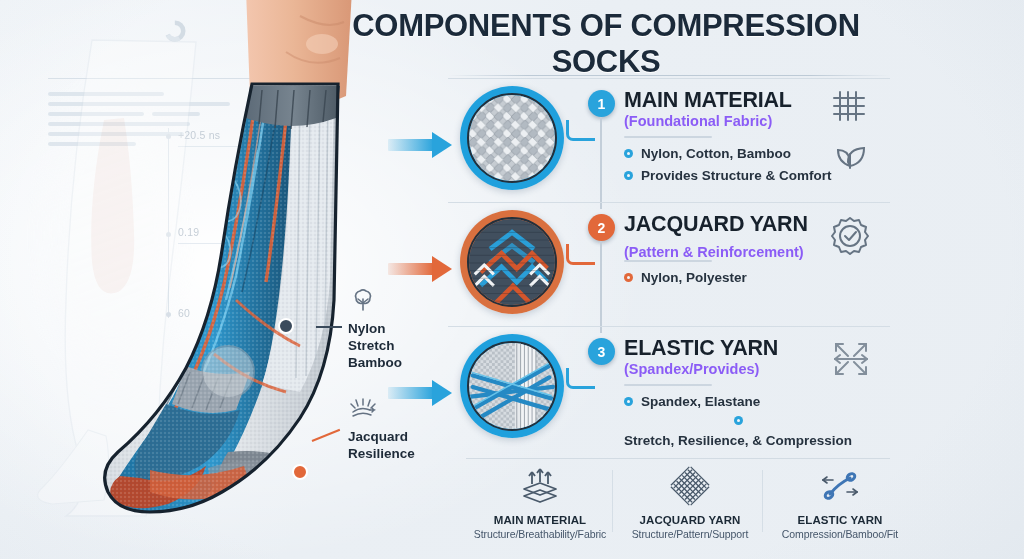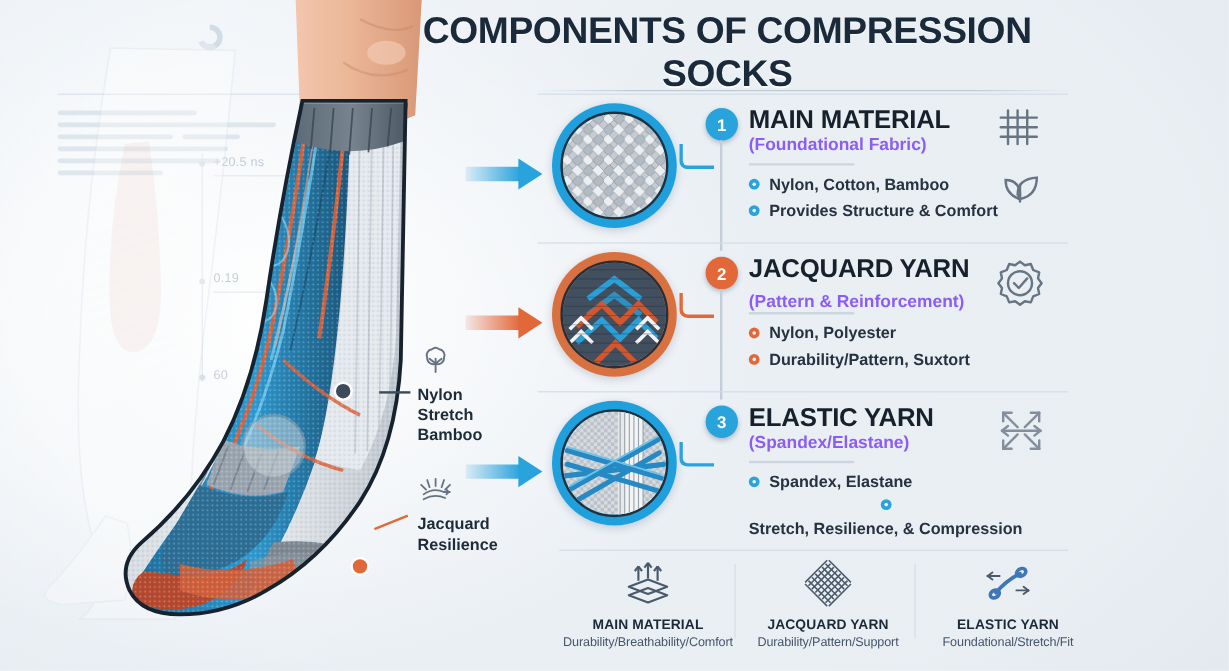--- a/index.html
+++ b/index.html
@@ -407,26 +407,20 @@
     <div class="heading" style="left:176px;top:4px;">JACQUARD YARN</div>
     <div class="subhead" style="left:176px;top:12px;margin-top:24px;">(Pattern &amp; Reinforcement)</div>
     <div class="divider" style="left:176px;top:52px;"></div>
 
     <div class="bullet-row" style="left:176px;top:62px;">
       <span class="dot" style="background:#e2683a;">
           <i></i>
         </span>
       <span>Nylon, Polyester</span>
     </div>
-    <div class="bullet-row" style="left:176px;top:84px;">
-      <span class="dot" style="background:#e2683a;">
-          <i></i>
-        </span>
-      <span>Durability/Pattern, Suxtort</span>
-    </div>
 
     <svg class="side-icon" style="left:380px;top:6px;width:44px;height:44px;" viewBox="0 0 44 44">
       <g fill="none" stroke="#4a5a6b" stroke-width="2" stroke-linejoin="round">
         <path d="M22,4 l4,3 l5,-1 l2,5 l5,2 l-1,5 l3,4 l-3,4 l1,5 l-5,2 l-2,5 l-5,-1 l-4,3
                  l-4,-3 l-5,1 l-2,-5 l-5,-2 l1,-5 l-3,-4 l3,-4 l-1,-5 l5,-2 l2,-5 l5,1 Z"></path>
         <circle cx="22" cy="22" r="10"></circle>
         <path d="M17,22 l4,4 l7,-8" stroke-linecap="round"></path>
       </g>
     </svg>
   </div>
@@ -468,21 +462,21 @@
               <path d="M6,65 L84,21"></path>
           </g>
         </svg>
       </div>
     </div>
 
     <div class="elbow" style="left:118px;top:36px;width:26px;height:18px;border-color:#29a3dc;"></div>
     <div class="badge" style="left:140px;top:6px;background:#29a3dc;">3</div>
 
     <div class="heading" style="left:176px;top:4px;">ELASTIC YARN</div>
-    <div class="subhead" style="left:176px;top:29px;">(Spandex/Elastane)</div>
+    <div class="subhead" style="left:176px;top:29px;">(Spandex/Provides)</div>
     <div class="divider" style="left:176px;top:52px;"></div>
 
     <div class="bullet-row" style="left:176px;top:62px;">
       <span class="dot" style="background:#29a3dc;">
           <i></i>
         </span>
       <span>Spandex, Elastane</span>
     </div>
     <div class="bullet-row" style="left:176px;top:84px;flex-direction:column;">
       <span class="dot" style="background:#29a3dc;">
@@ -526,51 +520,51 @@
           <path d="M14,6 L17,10"></path>
         <path d="M22,16 L22,3"></path>
           <path d="M22,3 L19,7"></path>
           <path d="M22,3 L25,7"></path>
         <path d="M30,18 L30,6"></path>
           <path d="M30,6 L27,10"></path>
           <path d="M30,6 L33,10"></path>
       </g>
     </svg>
     <div class="foot-title">MAIN MATERIAL</div>
-    <div class="foot-sub">Durability/Breathability/Comfort</div>
+    <div class="foot-sub">Structure/Breathability/Fabric</div>
   </div>
   <div class="foot-sep" style="left:612px;"></div>
 
   <div class="foot-col" style="left:616px;">
     <svg width="42" height="40" viewBox="0 0 42 40">
       <g stroke="#4a5a6b" stroke-width="1.3" fill="none">
         <path d="M8,6 L34,6 M8,10 L34,10 M8,14 L34,14 M8,18 L34,18
                  M8,22 L34,22 M8,26 L34,26 M8,30 L34,30 M8,34 L34,34" transform="rotate(45 21 20)"></path>
         <path d="M8,6 L34,6 M8,10 L34,10 M8,14 L34,14 M8,18 L34,18
                  M8,22 L34,22 M8,26 L34,26 M8,30 L34,30 M8,34 L34,34" transform="rotate(-45 21 20)"></path>
       </g>
     </svg>
     <div class="foot-title">JACQUARD YARN</div>
-    <div class="foot-sub">Durability/Pattern/Support</div>
+    <div class="foot-sub">Structure/Pattern/Support</div>
   </div>
   <div class="foot-sep" style="left:762px;"></div>
 
   <div class="foot-col" style="left:766px;">
     <svg width="46" height="40" viewBox="0 0 46 40">
       <g fill="none" stroke="#3f76b5" stroke-width="3" stroke-linecap="round">
         <path d="M13,28 q8,-10 20,-16"></path>
         <ellipse cx="12" cy="29" rx="4" ry="3" transform="rotate(-30 12 29)"></ellipse>
         <ellipse cx="34" cy="11" rx="4" ry="3" transform="rotate(-30 34 11)"></ellipse>
       </g>
       <g fill="none" stroke="#4a5a6b" stroke-width="1.6" stroke-linecap="round">
         <path d="M6,14 L16,14"></path>
           <path d="M6,14 L10,11"></path>
           <path d="M6,14 L10,17"></path>
         <path d="M30,26 L40,26"></path>
           <path d="M40,26 L36,23"></path>
           <path d="M40,26 L36,29"></path>
       </g>
     </svg>
     <div class="foot-title">ELASTIC YARN</div>
-    <div class="foot-sub">Foundational/Stretch/Fit</div>
+    <div class="foot-sub">Compression/Bamboo/Fit</div>
   </div>
 
 </div>
 
 </body></html>

